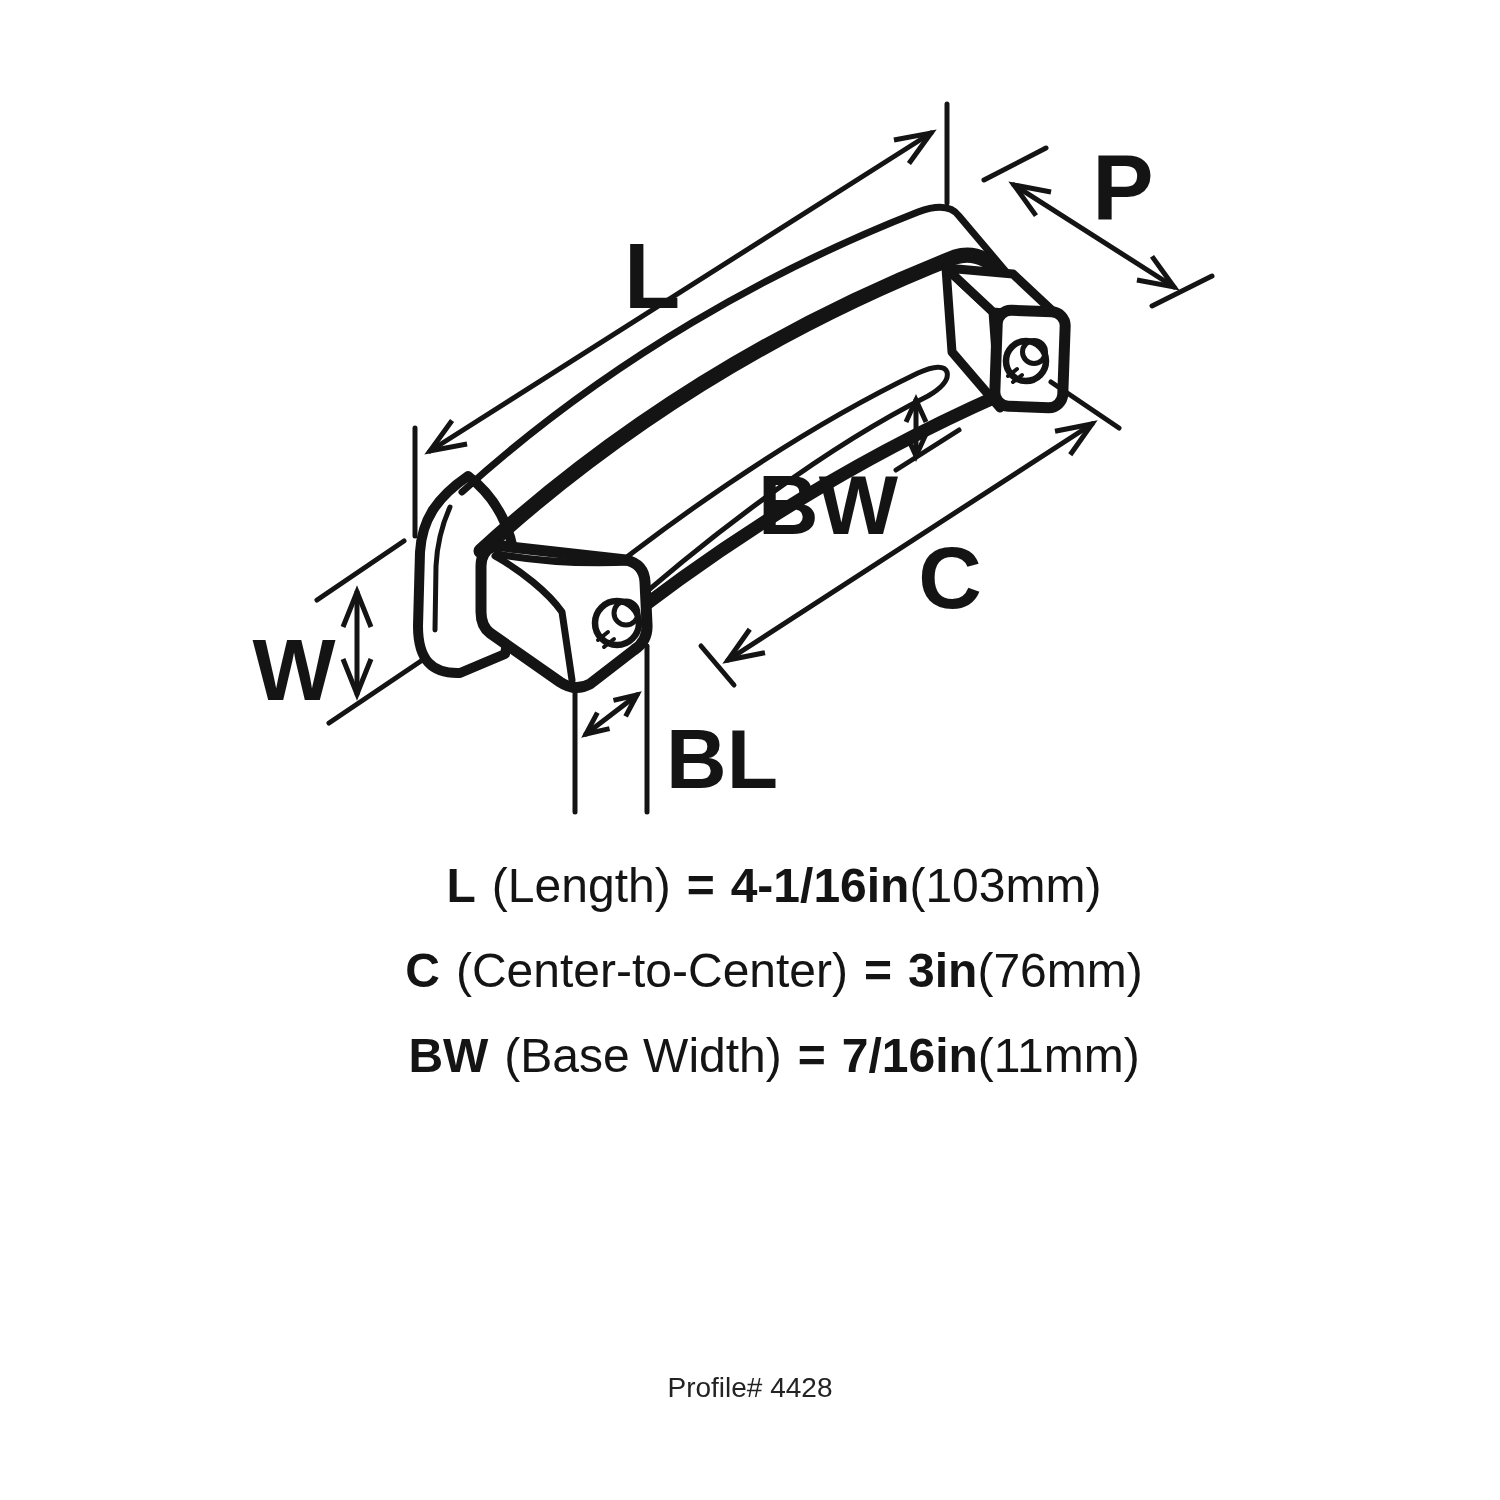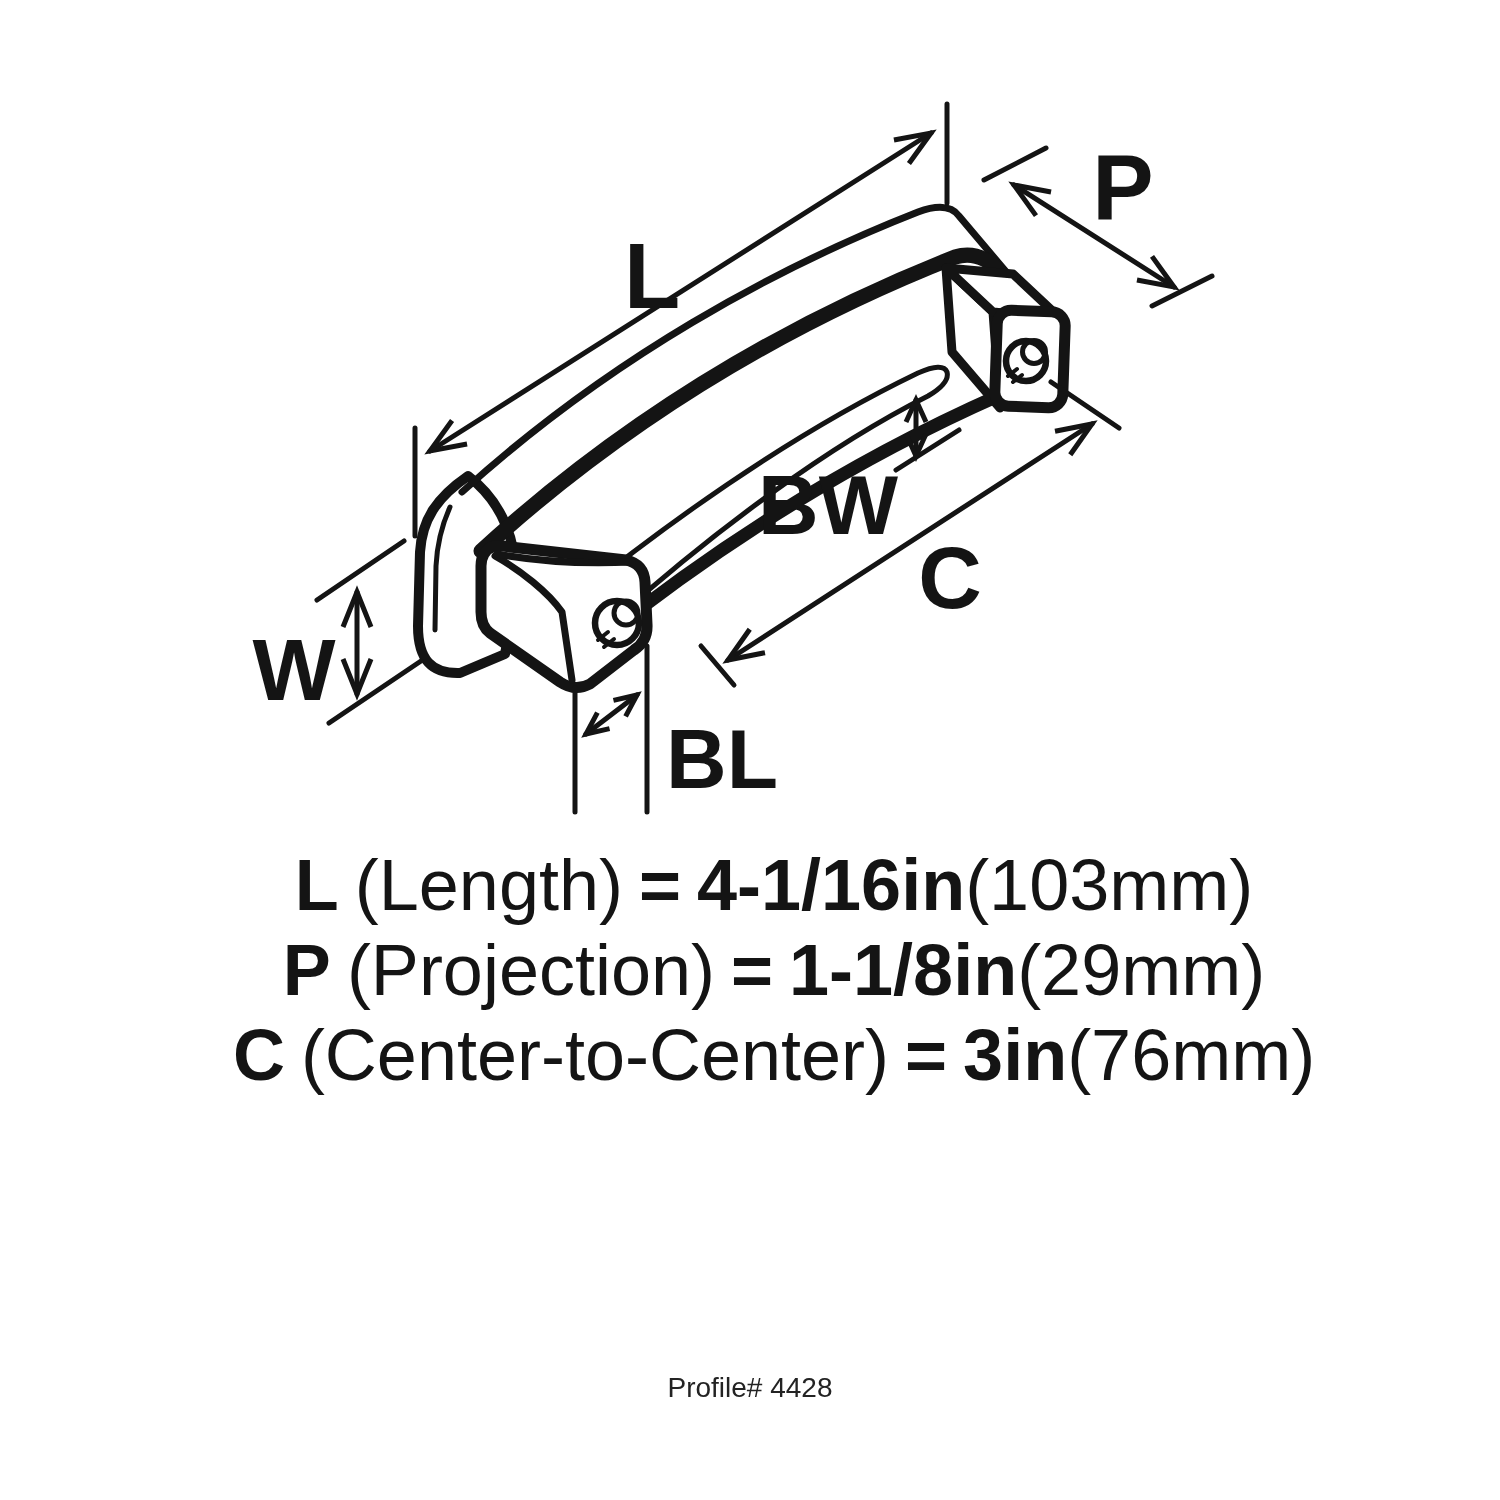--- a/index.html
+++ b/index.html
@@ -19,21 +19,21 @@
   }
   .specs{
     position:absolute;
     left:0;top:843px;
     width:1500px;
     text-align:center;
   }
   .spec-line{
     height:85px;
     line-height:85px;
-    font-size:72px;
+    font-size:48px;
     white-space:nowrap;
     color:#141414;
     padding-left:48px;
   }
   .spec-line .sym{font-weight:bold;margin-right:16px;}
   .spec-line .desc{font-weight:normal;margin-right:16px;}
   .spec-line .eq{font-weight:bold;margin-right:16px;}
   .spec-line .val{font-weight:bold;}
   .spec-line .metric{font-weight:normal;}
   .profile-row{
@@ -147,27 +147,27 @@
     <text class="dim-label" x="722" y="788" font-size="84" text-anchor="middle">BL</text>
   </svg>
 
   <div class="specs">
 
     <div class="spec-line">
       <span class="sym">L</span><span class="desc">(Length)</span><span class="eq">=</span><span class="val">4-1/16in</span><span class="metric">(103mm)</span>
     </div>
 
 
-    <div class="spec-line">
-      <span class="sym">P</span><span class="desc">(Projection)</span><span class="eq">=</span><span class="val">1-1/8in</span><span class="metric">(29mm)</span>
-    </div>
 
     <div class="spec-line">
       <span class="sym">C</span><span class="desc">(Center-to-Center)</span><span class="eq">=</span><span class="val">3in</span><span class="metric">(76mm)</span>
     </div>
 
 
+    <div class="spec-line">
+      <span class="sym">BW</span><span class="desc">(Base Width)</span><span class="eq">=</span><span class="val">7/16in</span><span class="metric">(11mm)</span>
+    </div>
 
   </div>
 
   <div class="profile-row">Profile# 4428</div>
 
 </div>
 
 </body></html>

